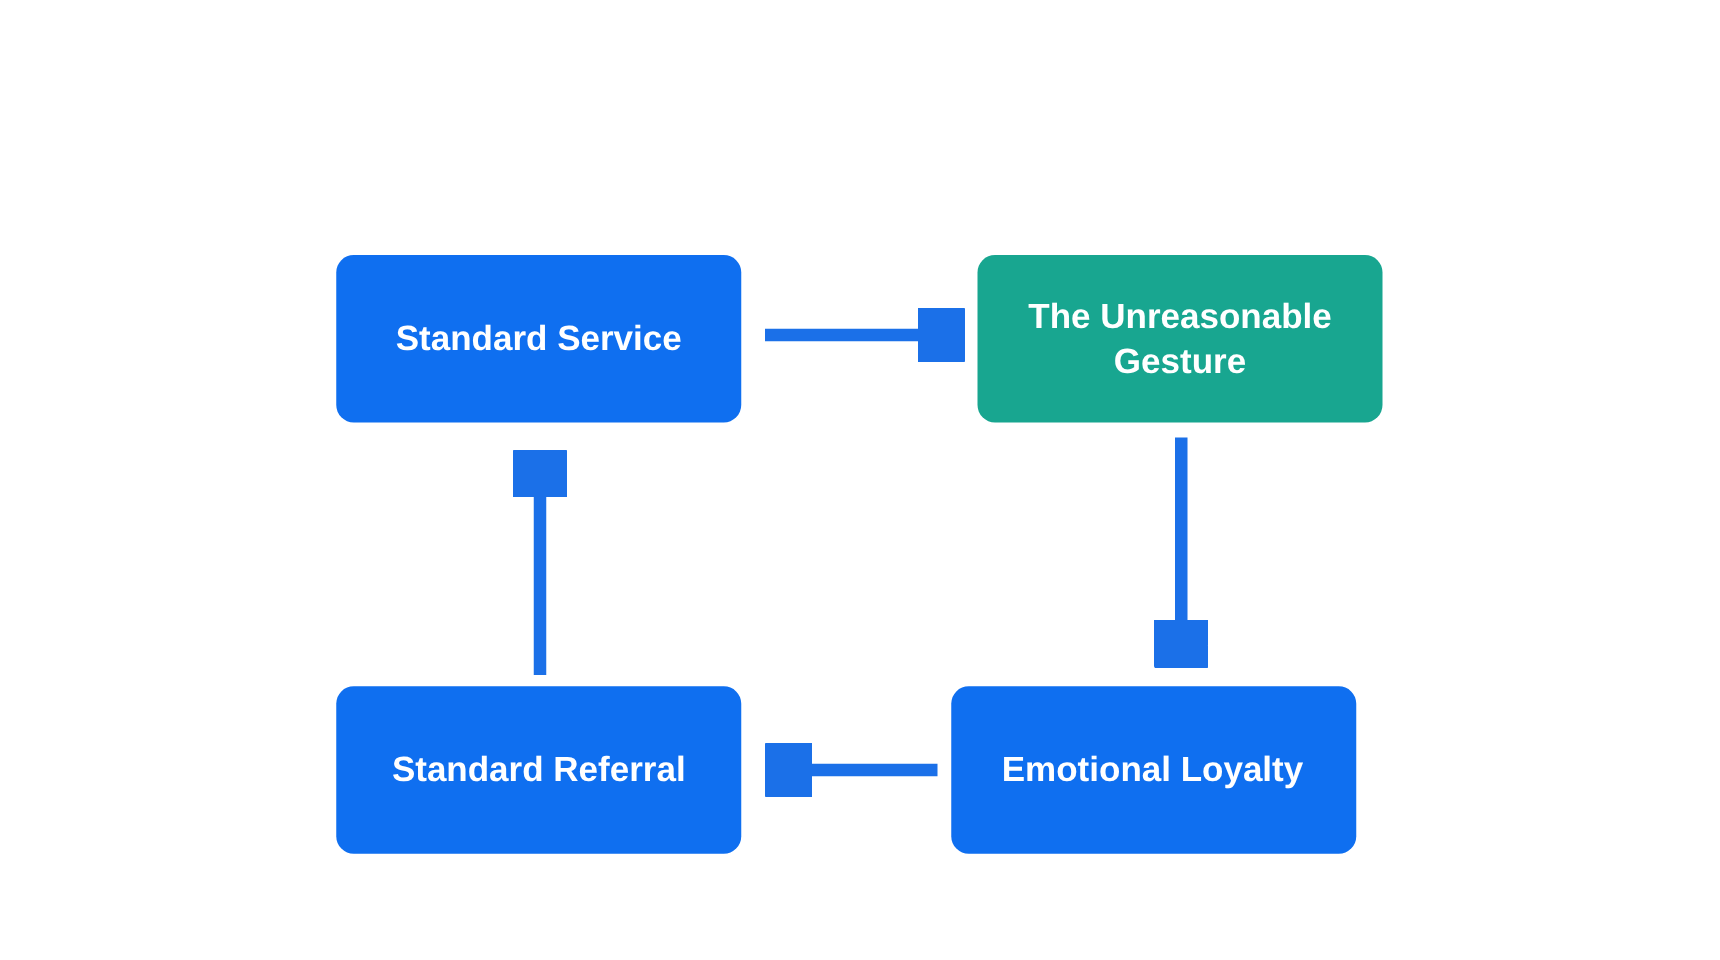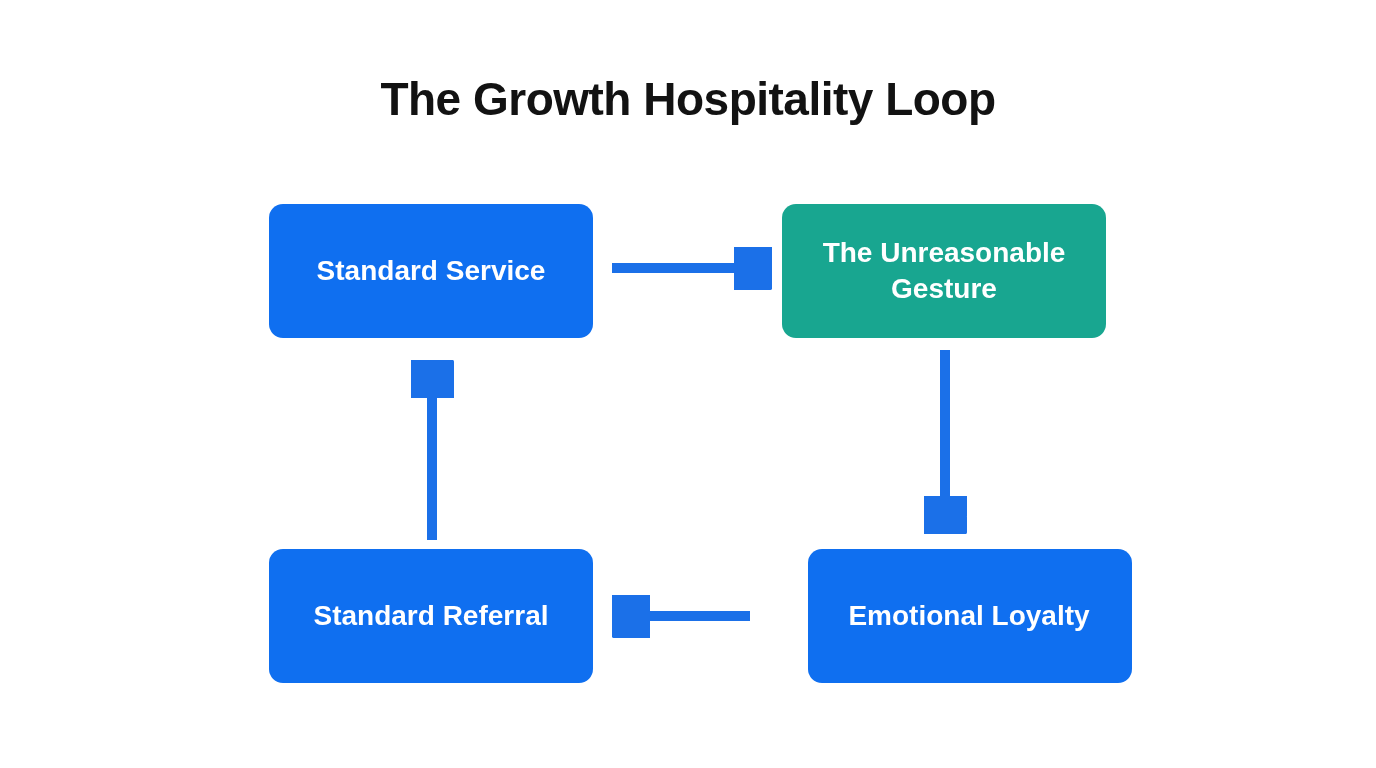--- a/index.html
+++ b/index.html
@@ -40,41 +40,40 @@
     color: #ffffff;
     font-size: 28px;
     font-weight: 700;
     line-height: 1.3;
   }
   .node[data-color="blue"] { background: #0f6ff0; }
   .node[data-color="teal"] { background: #18a690; }
   .pos-top-left     { left: 269px; top: 204px; }
   .pos-top-right    { left: 782px; top: 204px; }
   .pos-bottom-left  { left: 269px; top: 549px; }
-  .pos-bottom-right { left: 808px; top: 549px; padding-left: 24px; }
+  .pos-bottom-right { left: 761px; top: 549px; padding-left: 24px; }
   .arrows {
     position: absolute;
     left: 0;
     top: 0;
     width: 1376px;
     height: 768px;
     pointer-events: none;
   }
   .arrows path {
     stroke: #1b70e8;
     stroke-width: 10px;
     fill: none;
   }
 </style>
 </head>
 <body>
 
 <div class="canvas">
 
-  <h1 class="diagram-title">The Growth Hospitality Loop</h1>
 
   <svg class="arrows" width="1376" height="768" viewBox="0 0 1376 768" aria-hidden="true">
     <defs>
       <marker id="head" viewBox="0 0 10 10" refX="0.5" refY="5" markerUnits="strokeWidth" markerWidth="3.8" markerHeight="4.3" orient="auto">
         <path d="M0,0 L10,5 L0,10 L2.6,5 Z" fill="#1b70e8" stroke="none"></path>
       </marker>
     </defs>
     <path d="M612,268 H736" marker-end="url(#head)"></path>
     <path d="M945,350 V498" marker-end="url(#head)"></path>
     <path d="M750,616 H648" marker-end="url(#head)"></path>

